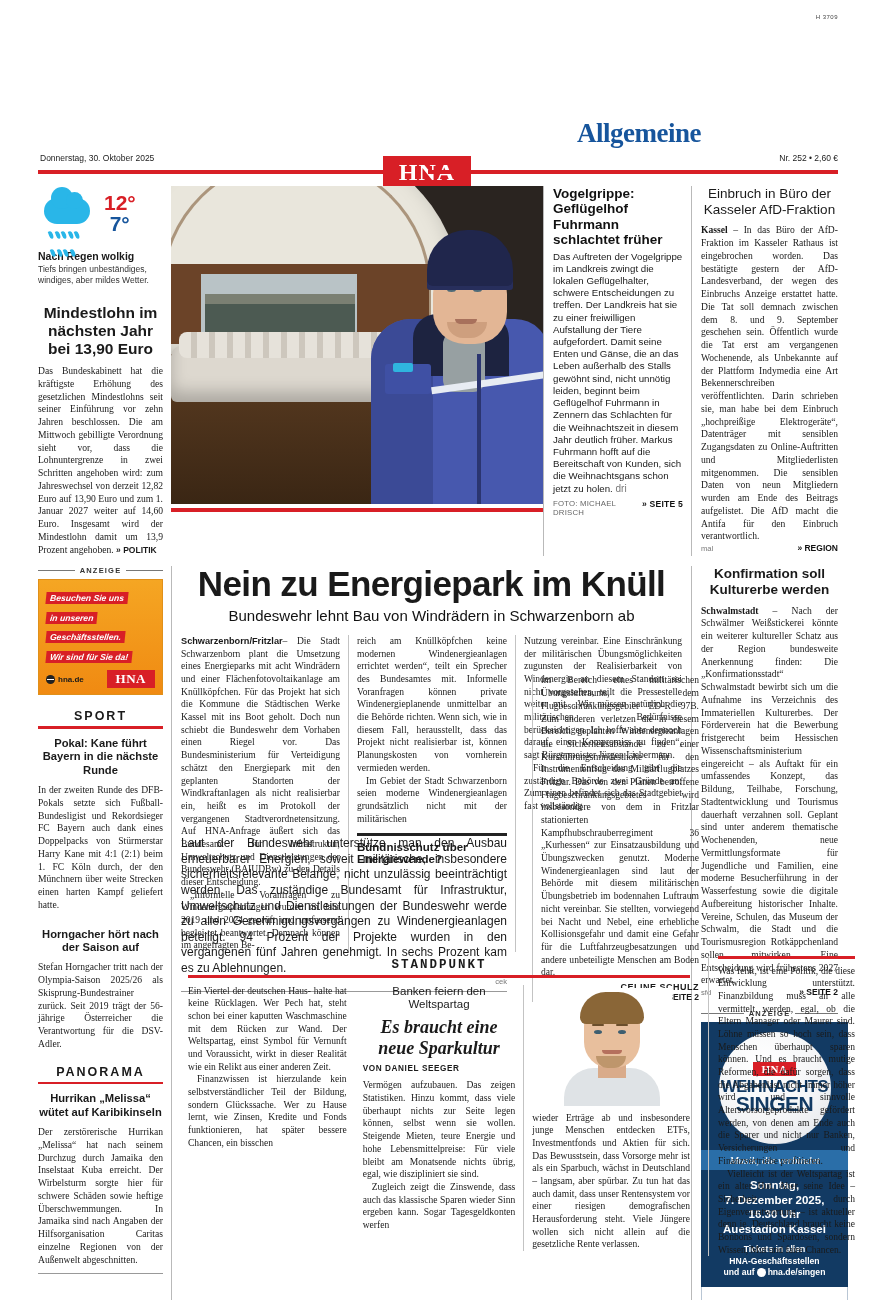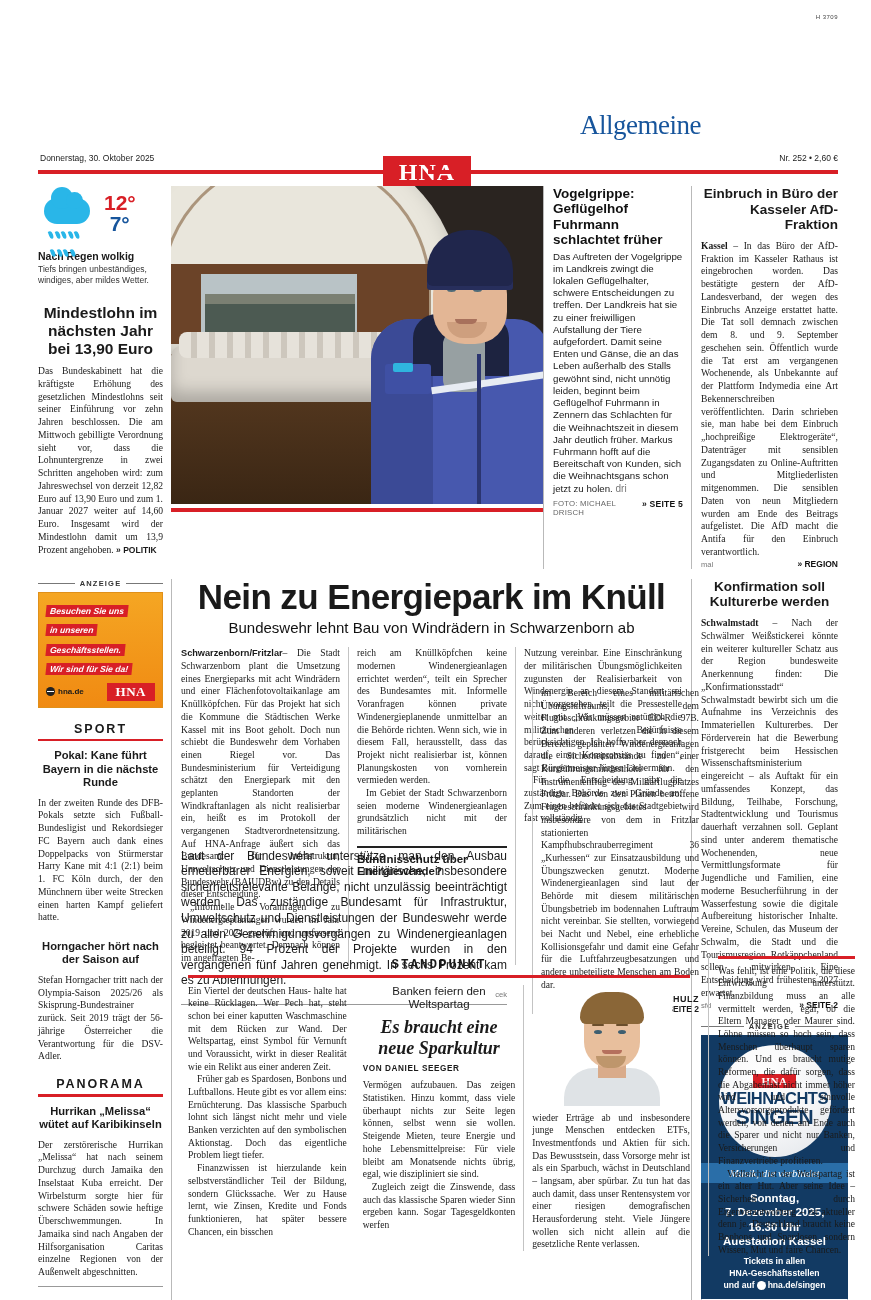--- a/index.html
+++ b/index.html
@@ -23,23 +23,23 @@
     position: absolute; left: 0; right: 0; top: 58px;
     text-align: center;
     font-family: "Liberation Serif", serif;
     font-weight: bold;
     font-size: 56px;
     letter-spacing: -1.5px;
     color: #17559c;
     line-height: .9;
   }
   .mast-sub {
-    position: absolute; right: 170px; top: 110px;
+    position: absolute; right: 170px; top: 118px;
     font-family: "Liberation Serif", serif;
-    font-weight: normal; font-style: normal;
+    font-weight: bold; font-style: normal;
     font-size: 27px; color: #17559c;
     letter-spacing: -0.5px;
   }
   .mast-rule-wrap {
     position: absolute; left: 38px; right: 33px; top: 163px; height: 18px;
   }
   .mast-rule-left, .mast-rule-right {
     position: absolute; top: 7px; height: 4px; background: #d81f26;
   }
   .mast-rule-left { left: 0; width: 348px; }
@@ -218,22 +218,22 @@
   }
   .vg-credit {
     font-family: "Liberation Sans", sans-serif; font-size: 7.8px;
     color: #666; margin-top: 4px; display: flex; justify-content: space-between;
     letter-spacing: .2px;
   }
   .vg-credit b { color: #111; font-size: 8.6px; }
 
   
   .afd-head {
-    font-family: "Liberation Sans", sans-serif; font-weight: bold;
-    font-size: 13.5px; line-height: 1.16; text-align: right;
+    font-family: "Liberation Sans", sans-serif; font-weight: normal;
+    font-size: 13.5px; line-height: 1.16; text-align: center;
   }
   .afd-body {
     font-family: "Liberation Serif", serif; font-size: 9.6px;
     line-height: 1.33; text-align: justify; margin-top: 7px; hyphens: auto;
   }
   .byline-row {
     display: flex; justify-content: space-between; align-items: baseline;
     font-family: "Liberation Sans", sans-serif; font-size: 7.6px; color: #777;
   }
   .byline-row .ref { color: #111; }
@@ -639,21 +639,20 @@
       </div>
     </div>
 
     <div style="position:absolute;left:141px;top:752px;width:520px;padding:0 9px">
       <div class="sp-title">STANDPUNKT</div>
       <div class="sp-rule"></div>
       <div class="sp-cols">
         <div class="sp-c1">
           <div class="sp-body" style="margin-top:0">
             <p class="first"><span>Ein Viertel der deutschen Haus-</span> <span>halte hat keine Rücklagen. Wer Pech hat, steht schon bei einer kaputten Waschmaschine mit dem Rücken zur Wand. Der Weltspartag, einst Symbol für Vernunft und Voraussicht, wirkt in dieser Realität wie ein Relikt aus einer anderen Zeit.</span></p>
-            <p>Früher gab es Spardosen, Bonbons und Luftballons. Heute gibt es vor allem eins: Ernüchterung. Das klassische Sparbuch lohnt sich längst nicht mehr und viele Banken verzichten auf den symbolischen Aktionstag. Doch das eigentliche Problem liegt tiefer.</p>
             <p>Finanzwissen ist hierzulande kein selbstverständlicher Teil der Bildung, sondern Glückssache. Wer zu Hause lernt, wie Zinsen, Kredite und Fonds funktionieren, hat später bessere Chancen, ein bisschen</p>
           </div>
         </div>
         <div class="sp-c2">
           <div class="sp-kicker">Banken feiern den Weltspartag</div>
           <div class="sp-head">Es braucht eine neue Sparkultur</div>
           <div class="sp-author">VON DANIEL SEEGER</div>
           <div class="sp-body">
             <p class="first">Vermögen aufzubauen. Das zeigen Statistiken. Hinzu kommt, dass viele überhaupt nichts zur Seite legen können, selbst wenn sie wollen. Steigende Mieten, teure Energie und hohe Lebensmittelpreise: Für viele bleibt am Monatsende nichts übrig, egal, wie diszipliniert sie sind.</p>
             <p>Zugleich zeigt die Zinswende, dass auch das klassische Sparen wieder Sinn ergeben kann. Sogar Tagesgeldkonten werfen</p>

